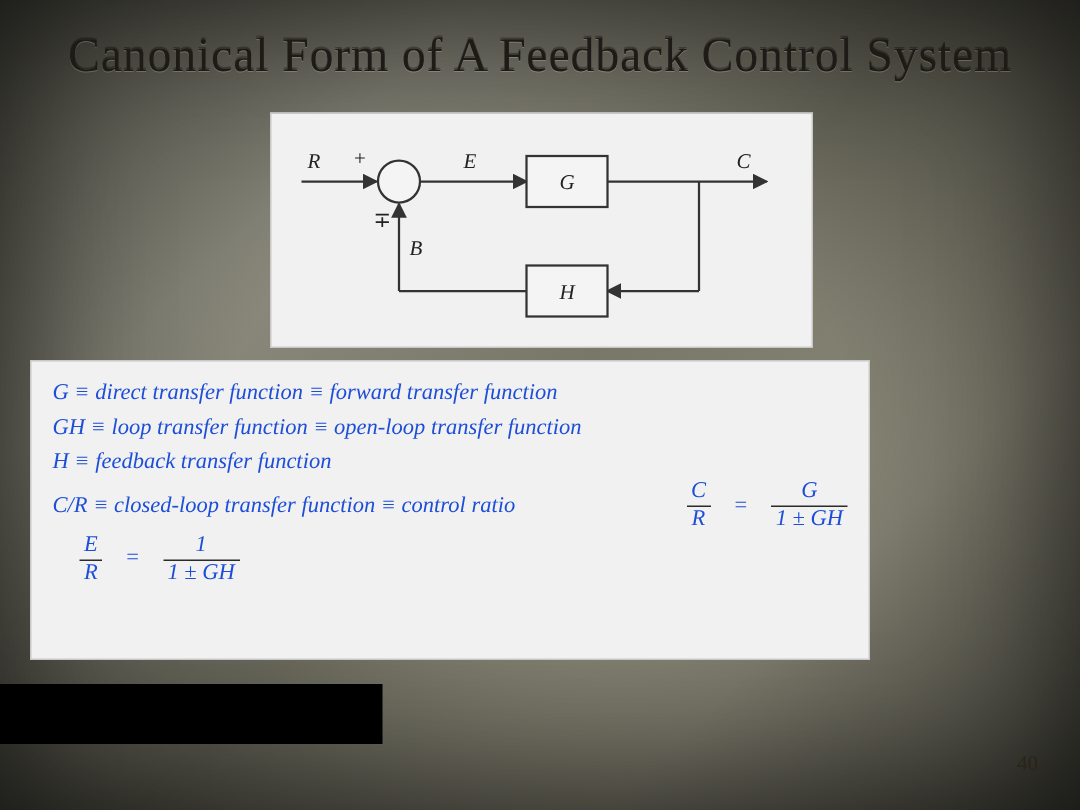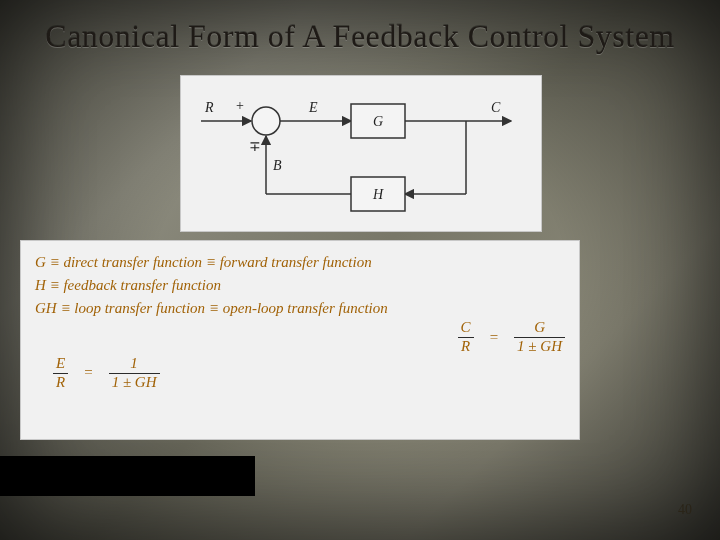--- a/index.html
+++ b/index.html
@@ -9,21 +9,21 @@
       radial-gradient(ellipse at center,rgba(0,0,0,0) 40%,rgba(0,0,0,.55) 100%),
       linear-gradient(135deg,#7c7b6d 0%,#8c8b7e 25%,#787768 50%,#8a8878 75%,#717063 100%);
     background-blend-mode:multiply,normal;
     box-shadow:inset 0 0 100px rgba(0,0,0,.6)}
   .title{position:absolute;top:18px;left:0;right:0;text-align:center;
     font-size:32px;color:#1e1a16;letter-spacing:.5px;
     text-shadow:0 1px 0 rgba(255,255,255,.2),0 -1px 0 rgba(0,0,0,.3)}
   .scanpanel{position:absolute;background:#f1f1f1;border:1px solid #c8c8c8}
   .diagram{left:180px;top:75px;width:360px;height:155px}
   .diagram svg{display:block;width:100%;height:100%}
-  .defs{left:20px;top:240px;width:560px;height:200px;font-size:15px;color:#a16207;padding:10px 14px 8px 14px;box-sizing:border-box;line-height:1.45;font-style:italic}
+  .defs{left:20px;top:240px;width:560px;height:200px;font-size:15px;color:#1d4ed8;padding:10px 14px 8px 14px;box-sizing:border-box;line-height:1.45;font-style:italic}
   .defs .row{margin:1px 0}
   .eqrow{display:flex;align-items:center;gap:14px}
   .frac{display:inline-flex;flex-direction:column;align-items:center;font-style:italic;line-height:1.05;font-size:15px}
   .frac .num{padding:0 3px}
   .frac .bar{border-top:1px solid #2b2b2b;align-self:stretch;margin:1px 0}
   .frac .den{padding:0 3px}
   .eqsign{font-style:normal;padding:0 2px}
   .blackbar{position:absolute;left:0;bottom:44px;width:255px;height:40px;background:#000}
   .pagenum{position:absolute;right:28px;bottom:22px;font-size:14px;color:#2a2418;font-family:"Times New Roman",serif}
   .diagram text{font-family:"Times New Roman",serif;font-style:italic;font-size:14px;fill:#222}
@@ -72,24 +72,25 @@
       <text x="192" y="123">H</text>
 
       <line class="wire" x1="170" y1="118" x2="85" y2="118"></line>
       <line class="wire" x1="85" y1="118" x2="85" y2="60" marker-end="url(#ah)"></line>
       <text x="92" y="94">B</text>
     </svg>
   </div>
 
   <div class="scanpanel defs">
     <div class="row">G ≡ direct transfer function ≡ forward transfer function</div>
+    <div class="row">GH ≡ loop transfer function ≡ open-loop transfer function</div>
     <div class="row">H ≡ feedback transfer function</div>
-    <div class="row">GH ≡ loop transfer function ≡ open-loop transfer function</div>
 
     <div class="row eqrow">
+      <span>C/R ≡ closed-loop transfer function ≡ control ratio</span>
       <span style="flex:1"></span>
       <span class="frac">
         <span class="num">C</span>
         <span class="bar"></span>
         <span class="den">R</span>
       </span>
       <span class="eqsign">=</span>
       <span class="frac">
         <span class="num">G</span>
         <span class="bar"></span>

